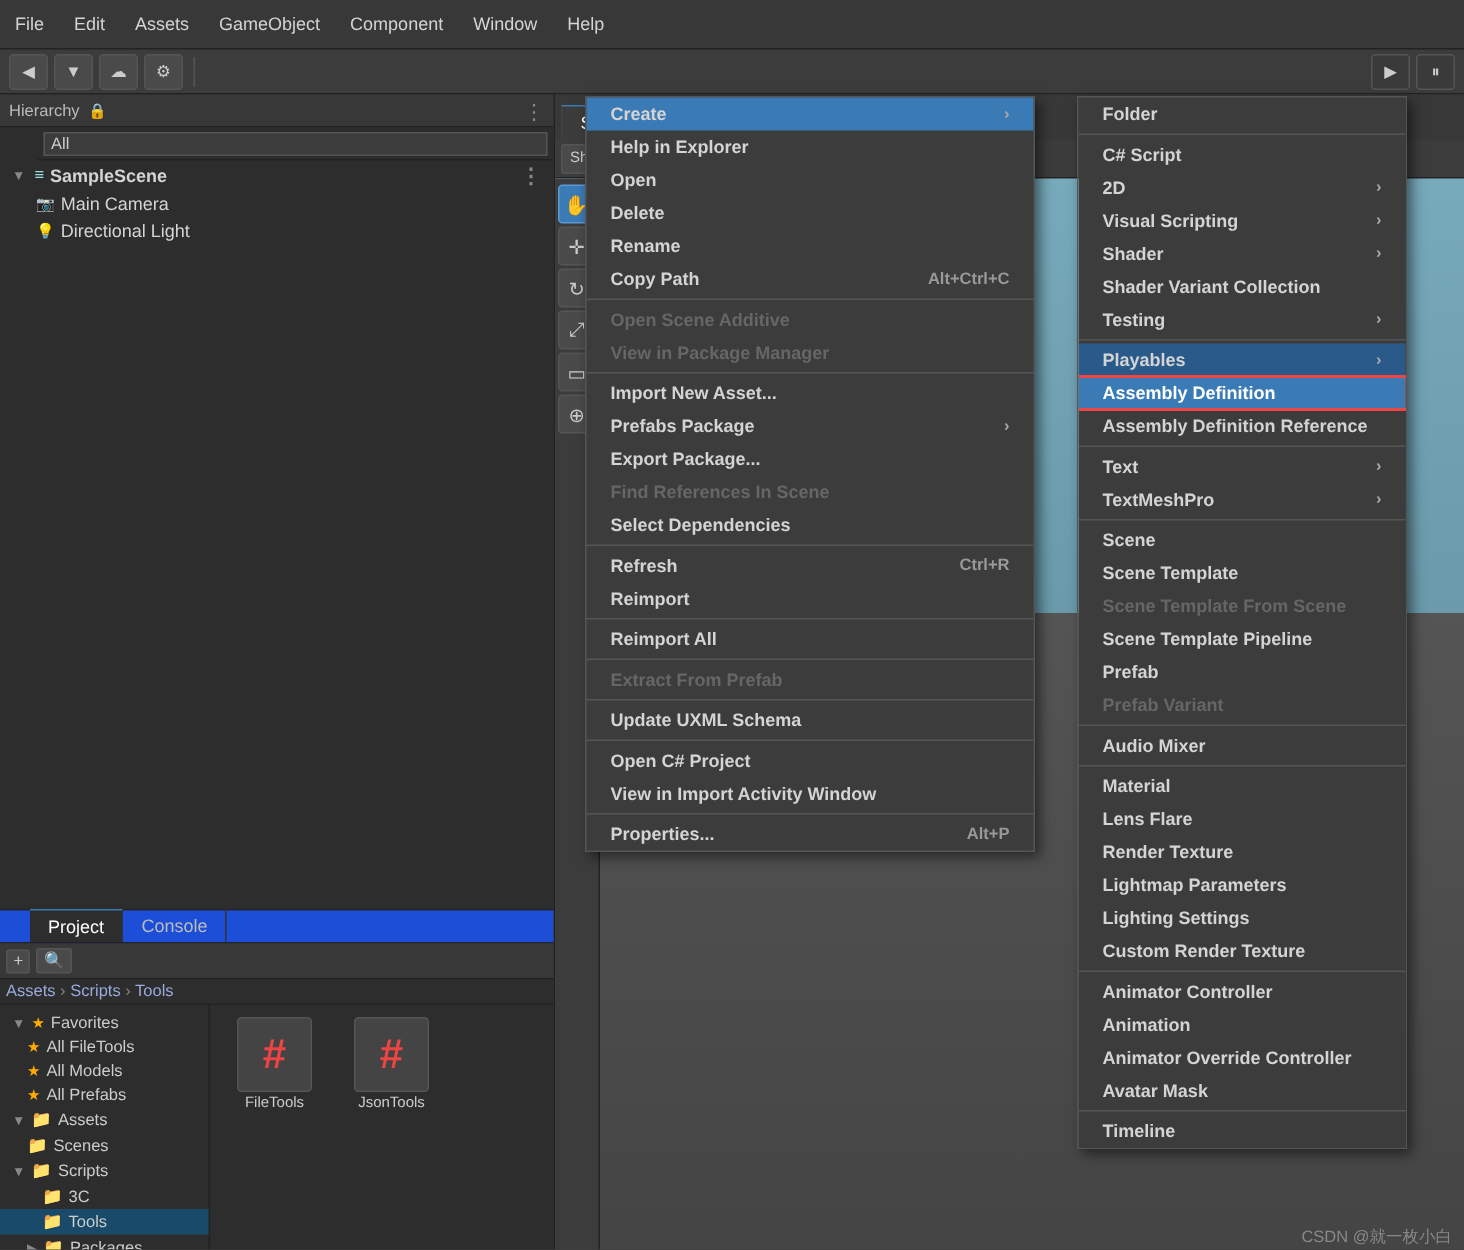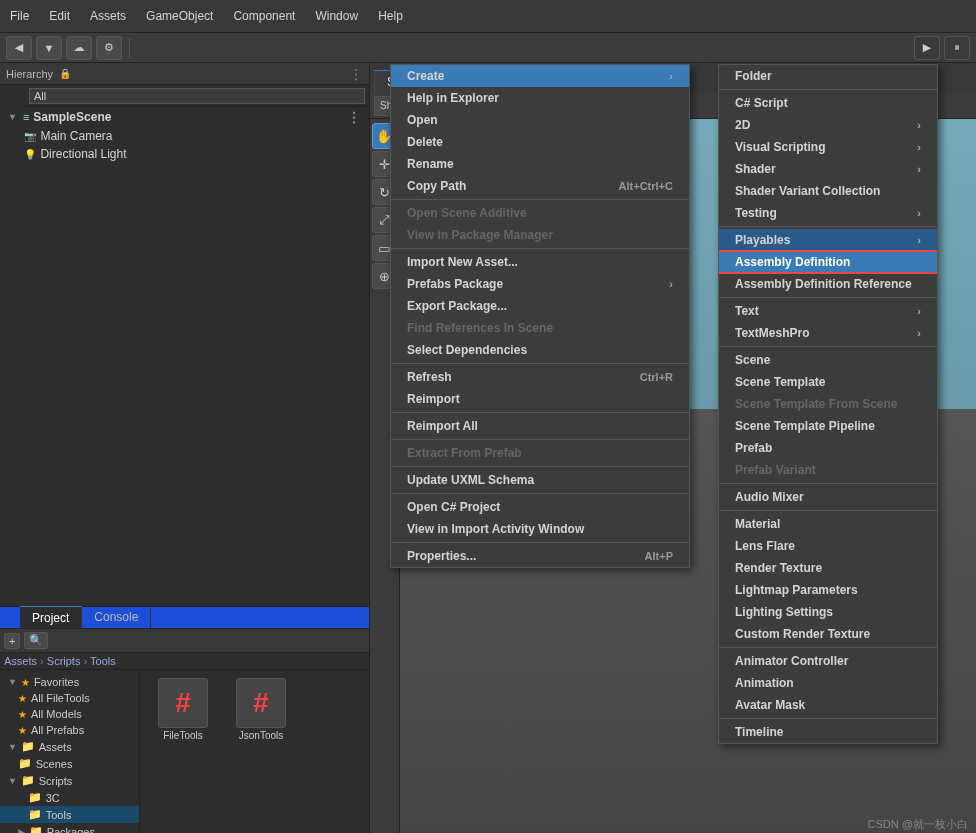--- a/index.html
+++ b/index.html
@@ -730,20 +730,23 @@
       <span>Custom Render Texture</span>
     </div>
     <div class="menu-separator"></div>
     <div class="menu-item">
       <span>Animator Controller</span>
     </div>
     <div class="menu-item">
       <span>Animation</span>
     </div>
     <div class="menu-item">
+      <span>Animator Override Controller</span>
+    </div>
+    <div class="menu-item">
       <span>Avatar Mask</span>
     </div>
     <div class="menu-separator"></div>
     <div class="menu-item">
       <span>Timeline</span>
     </div>
   </div>
 </div>
 
 <div class="watermark">CSDN @就一枚小白</div>

